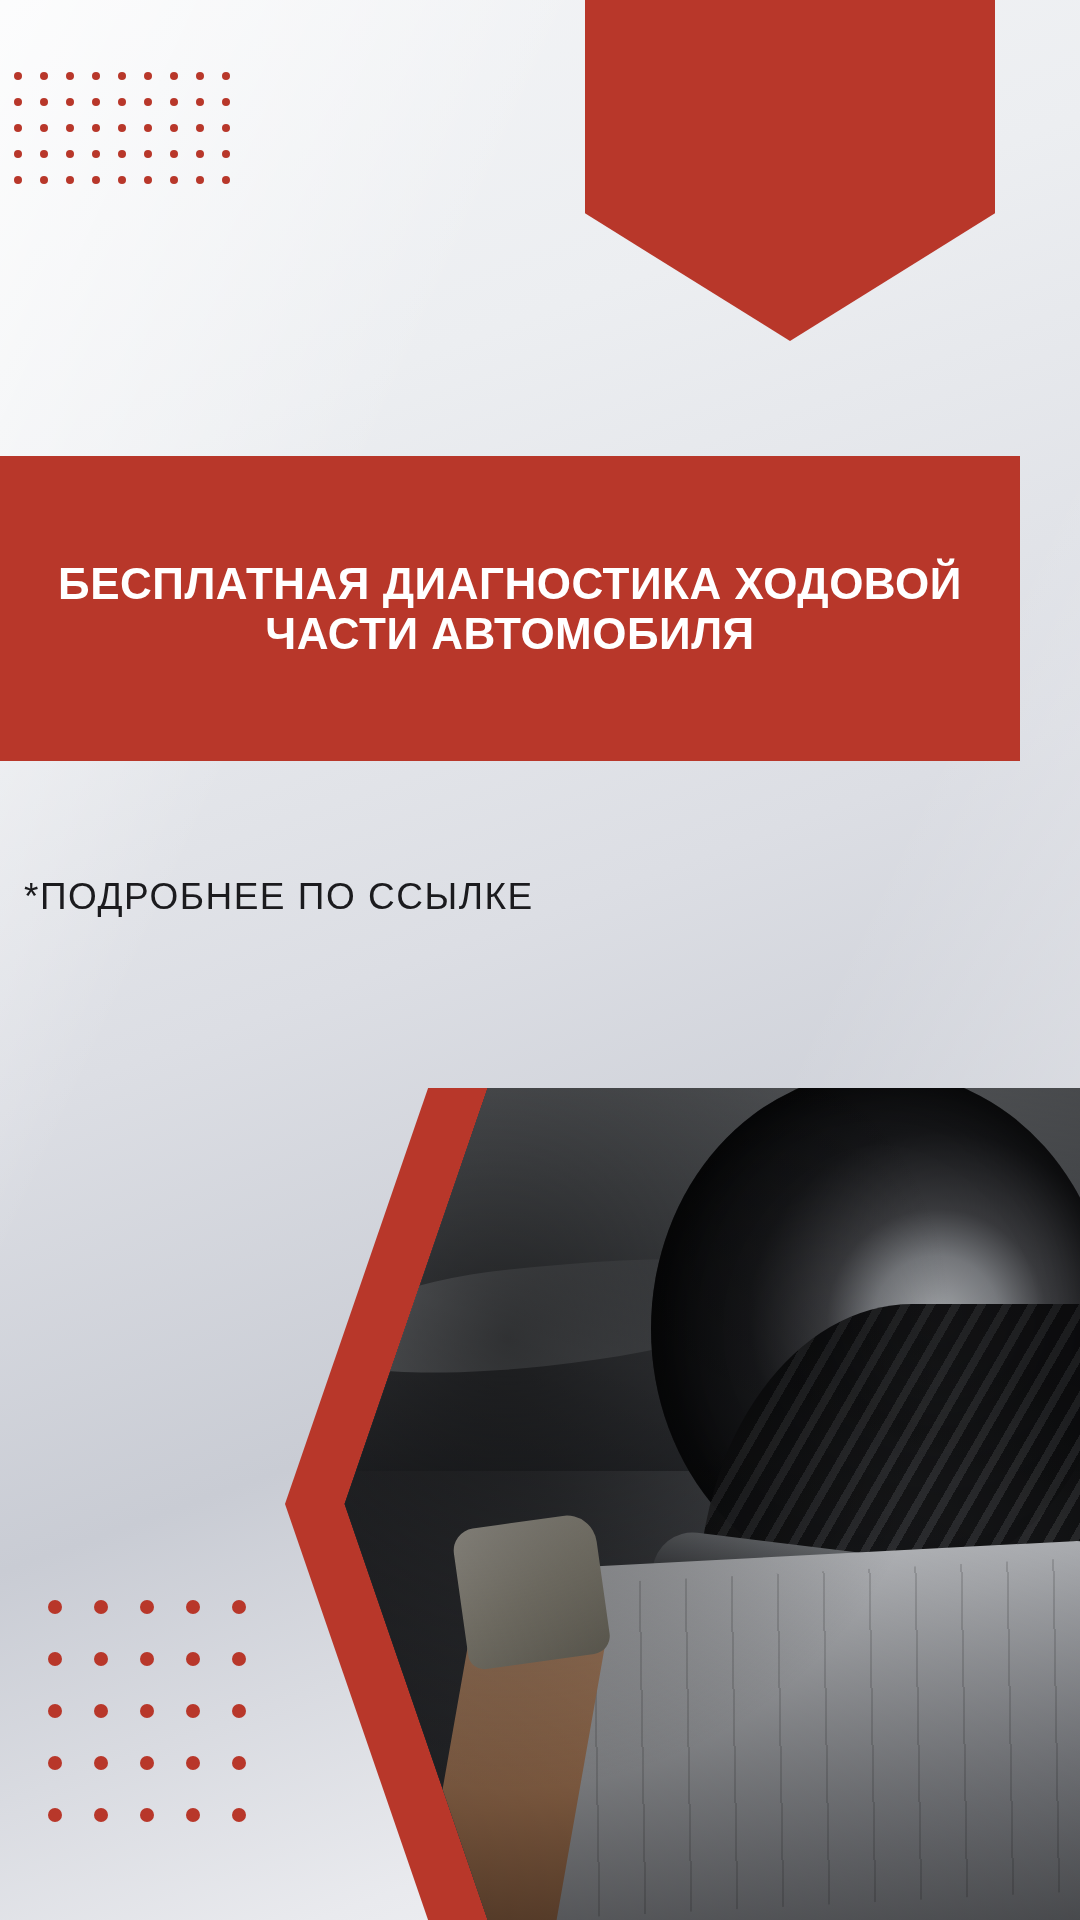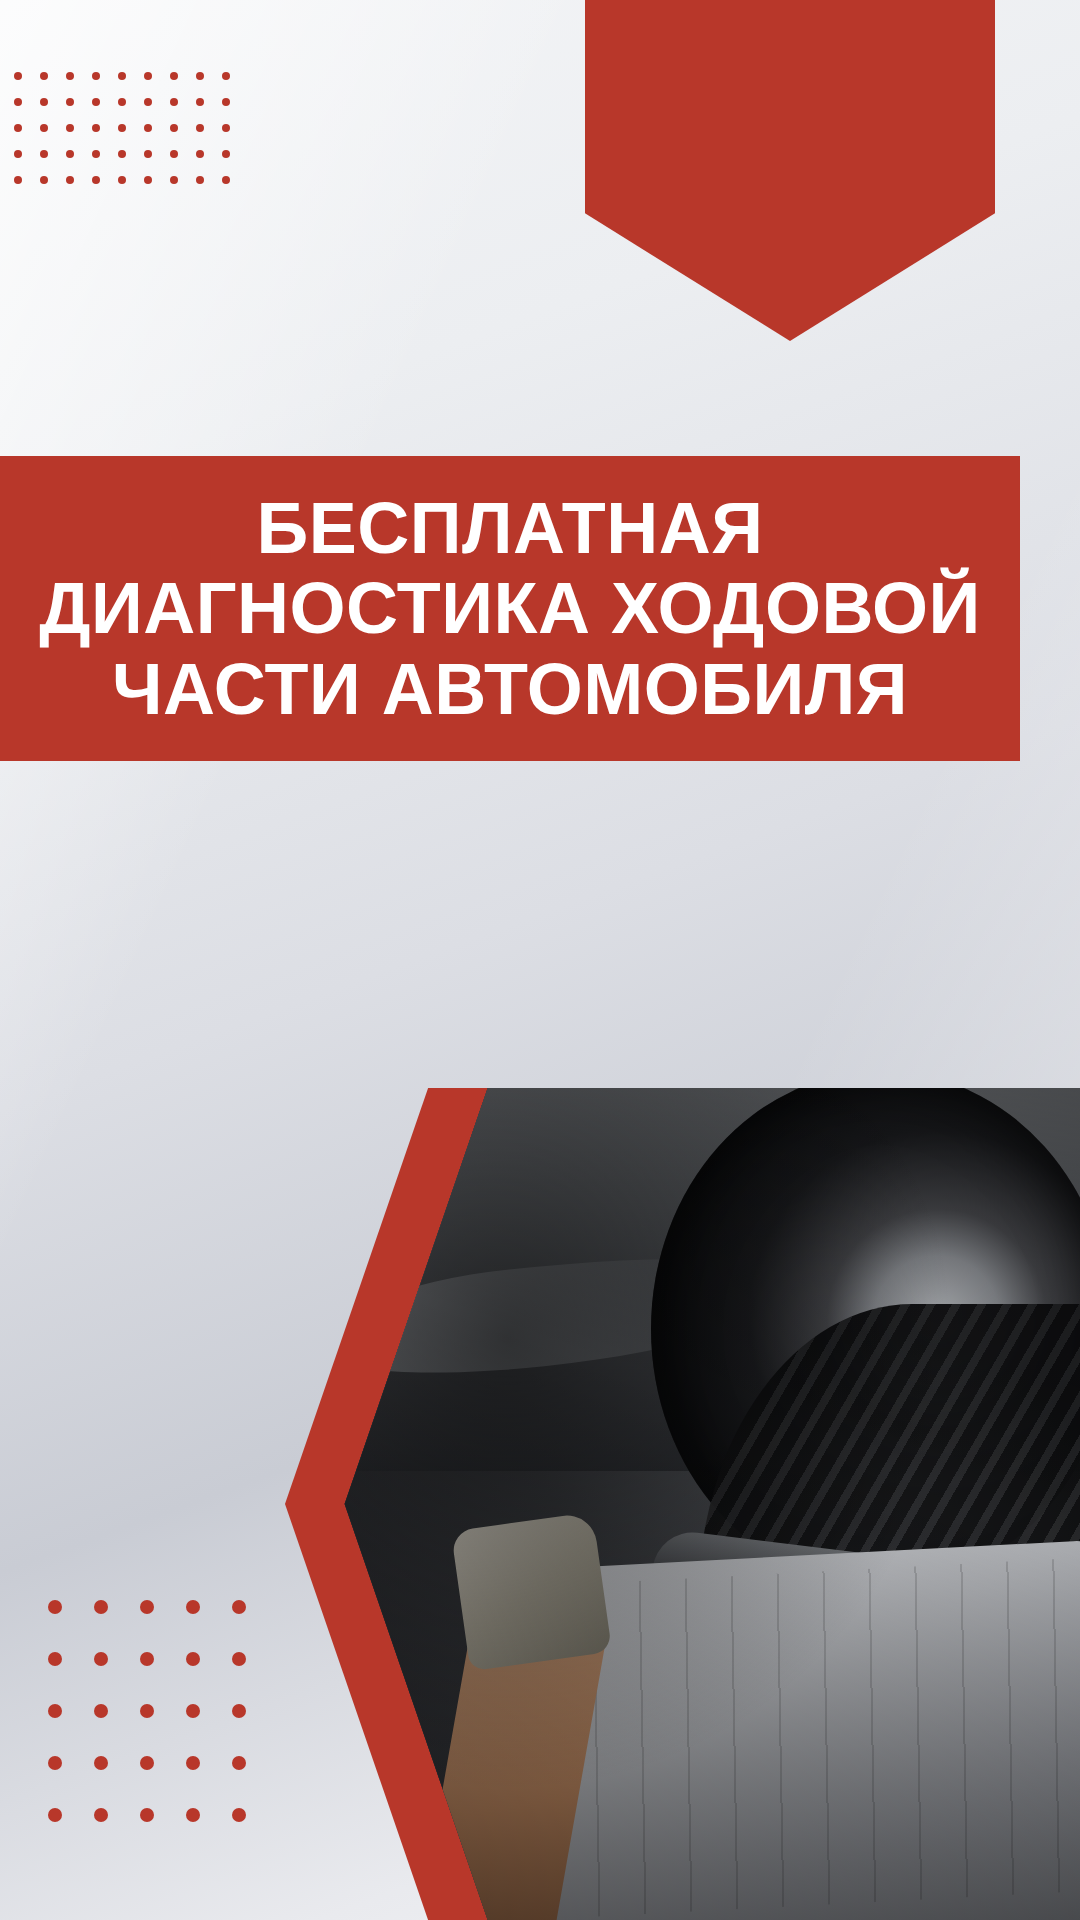--- a/index.html
+++ b/index.html
@@ -80,21 +80,21 @@
     width: 1020px;
     height: 305px;
     background: #b8372a;
     display: flex;
     align-items: center;
     justify-content: center;
   }
   .headline {
     color: #ffffff;
     font-weight: bold;
-    font-size: 72px;
+    font-size: 44px;
     line-height: 1.12;
     letter-spacing: 0.5px;
     text-align: center;
     text-transform: uppercase;
     padding: 0 26px;
     margin: 0;
   }
 
   
   .subtitle {
@@ -288,20 +288,21 @@
       <span class="dot"></span>
       <span class="dot"></span>
       <span class="dot"></span>
       <span class="dot"></span>
   </div>
 
   <div class="headline-band">
     <h1 class="headline">БЕСПЛАТНАЯ ДИАГНОСТИКА ХОДОВОЙ ЧАСТИ АВТОМОБИЛЯ</h1>
   </div>
 
+  <p class="subtitle">*ПОДРОБНЕЕ ПО ССЫЛКЕ</p>
 
   <div class="photo-wrap">
     <div class="photo-frame"></div>
     <div class="photo">
       <div class="ph-layer ph-bg"></div>
       <div class="ph-layer ph-underbody"></div>
       <div class="ph-layer ph-tire"></div>
       <div class="ph-layer ph-tire-tread"></div>
       <div class="ph-layer ph-pipe"></div>
       <div class="ph-layer ph-panel"></div>

